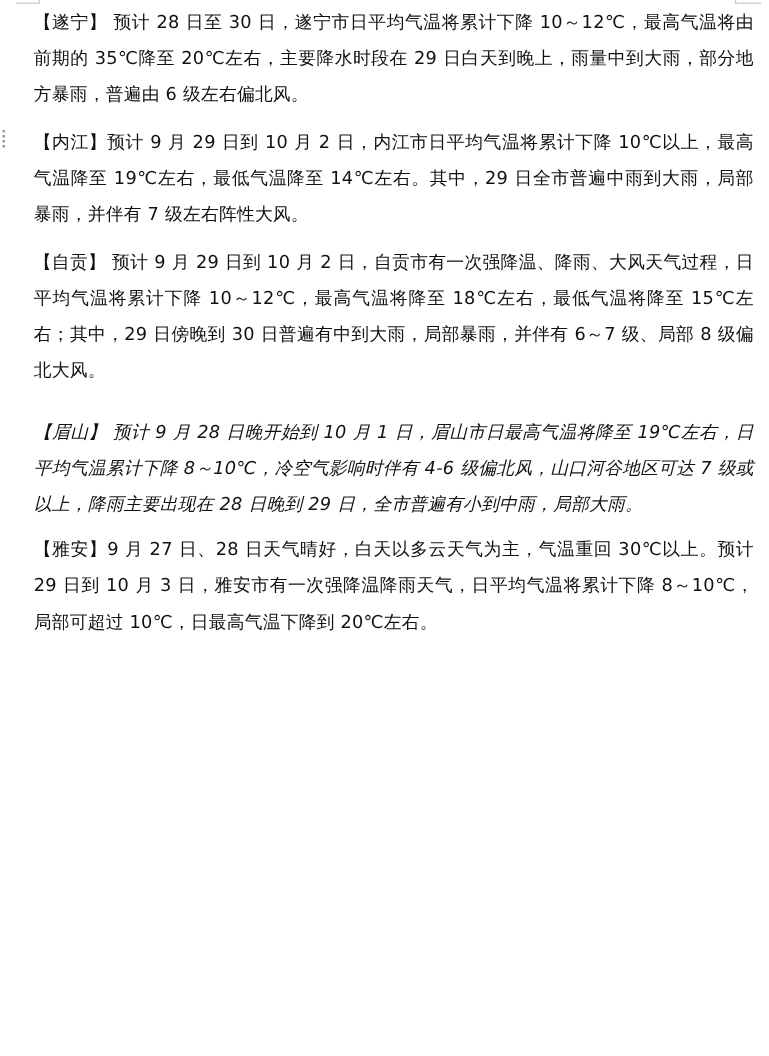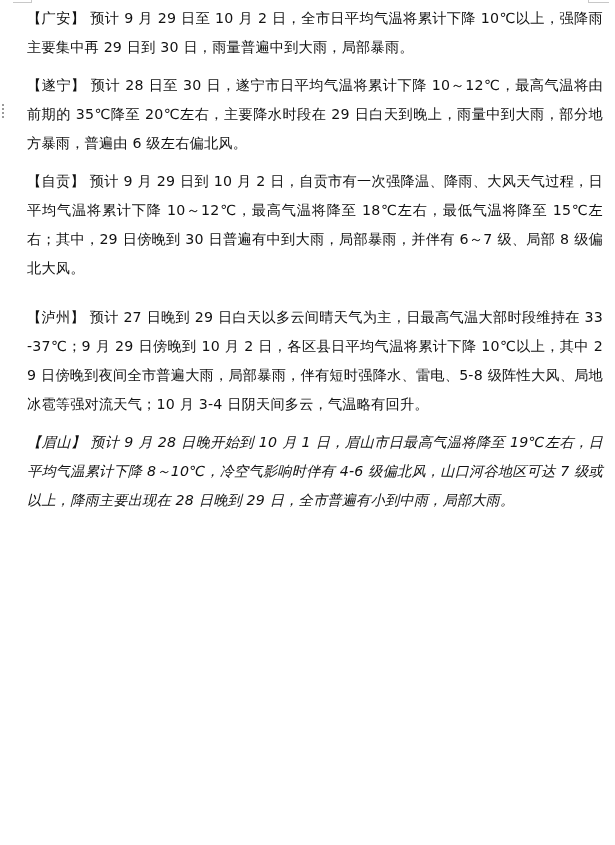--- a/index.html
+++ b/index.html
@@ -90,26 +90,26 @@
   <div class="corner-mark-right"></div>
 
   <div class="para-marker">
     <span></span>
       <span></span>
       <span></span>
       <span></span>
   </div>
 
   <div class="content">
-    <p class="para p1"><span class="city">【广安】</span><span> 预计 9 月 29 日至 10 月 2 日，全市日平均气温将累计下降 10℃以上，强降雨主要集中再 29 日到 30 日，雨量普遍中到大雨，局部暴雨。</span></p>
 
     <p class="para p2"><span class="city">【遂宁】</span><span> 预计 28 日至 30 日，遂宁市日平均气温将累计下降 10～12℃，最高气温将由前期的 35℃降至 20℃左右，主要降水时段在 29 日白天到晚上，雨量中到大雨，部分地方暴雨，普遍由 6 级左右偏北风。</span></p>
 
+    <p class="para p3"><span class="city">【内江】</span><span>预计 9 月 29 日到 10 月 2 日，内江市日平均气温将累计下降 10℃以上，最高气温降至 19℃左右，最低气温降至 14℃左右。其中，29 日全市普遍中雨到大雨，局部暴雨，并伴有 7 级左右阵性大风。</span></p>
 
     <p class="para p4"><span class="city">【自贡】</span><span> 预计 9 月 29 日到 10 月 2 日，自贡市有一次强降温、降雨、大风天气过程，日平均气温将累计下降 10～12℃，最高气温将降至 18℃左右，最低气温将降至 15℃左右；其中，29 日傍晚到 30 日普遍有中到大雨，局部暴雨，并伴有 6～7 级、局部 8 级偏北大风。</span></p>
 
 
-    <p class="para p6"><span class="city">【泸州】</span><span> 预计 27 日晚到 29 日白天以多云间晴天气为主，日最高气温大部时段维持在 33-37℃；9 月 29 日傍晚到 10 月 2 日，各区县日平均气温将累计下降 10℃以上，其中 29 日傍晚到夜间全市普遍大雨，局部暴雨，伴有短时强降水、雷电、5-8 级阵性大风、局地冰雹等强对流天气；10 月 3-4 日阴天间多云，气温略有回升。</span></p>
 
     <p class="para p7"><span class="city">【眉山】</span><span> 预计 9 月 28 日晚开始到 10 月 1 日，眉山市日最高气温将降至 19℃左右，日平均气温累计下降 8～10℃，冷空气影响时伴有 4-6 级偏北风，山口河谷地区可达 7 级或以上，降雨主要出现在 28 日晚到 29 日，全市普遍有小到中雨，局部大雨。</span></p>
 
+    <p class="para p8"><span class="city">【雅安】</span><span>9 月 27 日、28 日天气晴好，白天以多云天气为主，气温重回 30℃以上。预计 29 日到 10 月 3 日，雅安市有一次强降温降雨天气，日平均气温将累计下降 8～10℃，局部可超过 10℃，日最高气温下降到 20℃左右。</span></p>
   </div>
 </div>
 
 </body></html>

